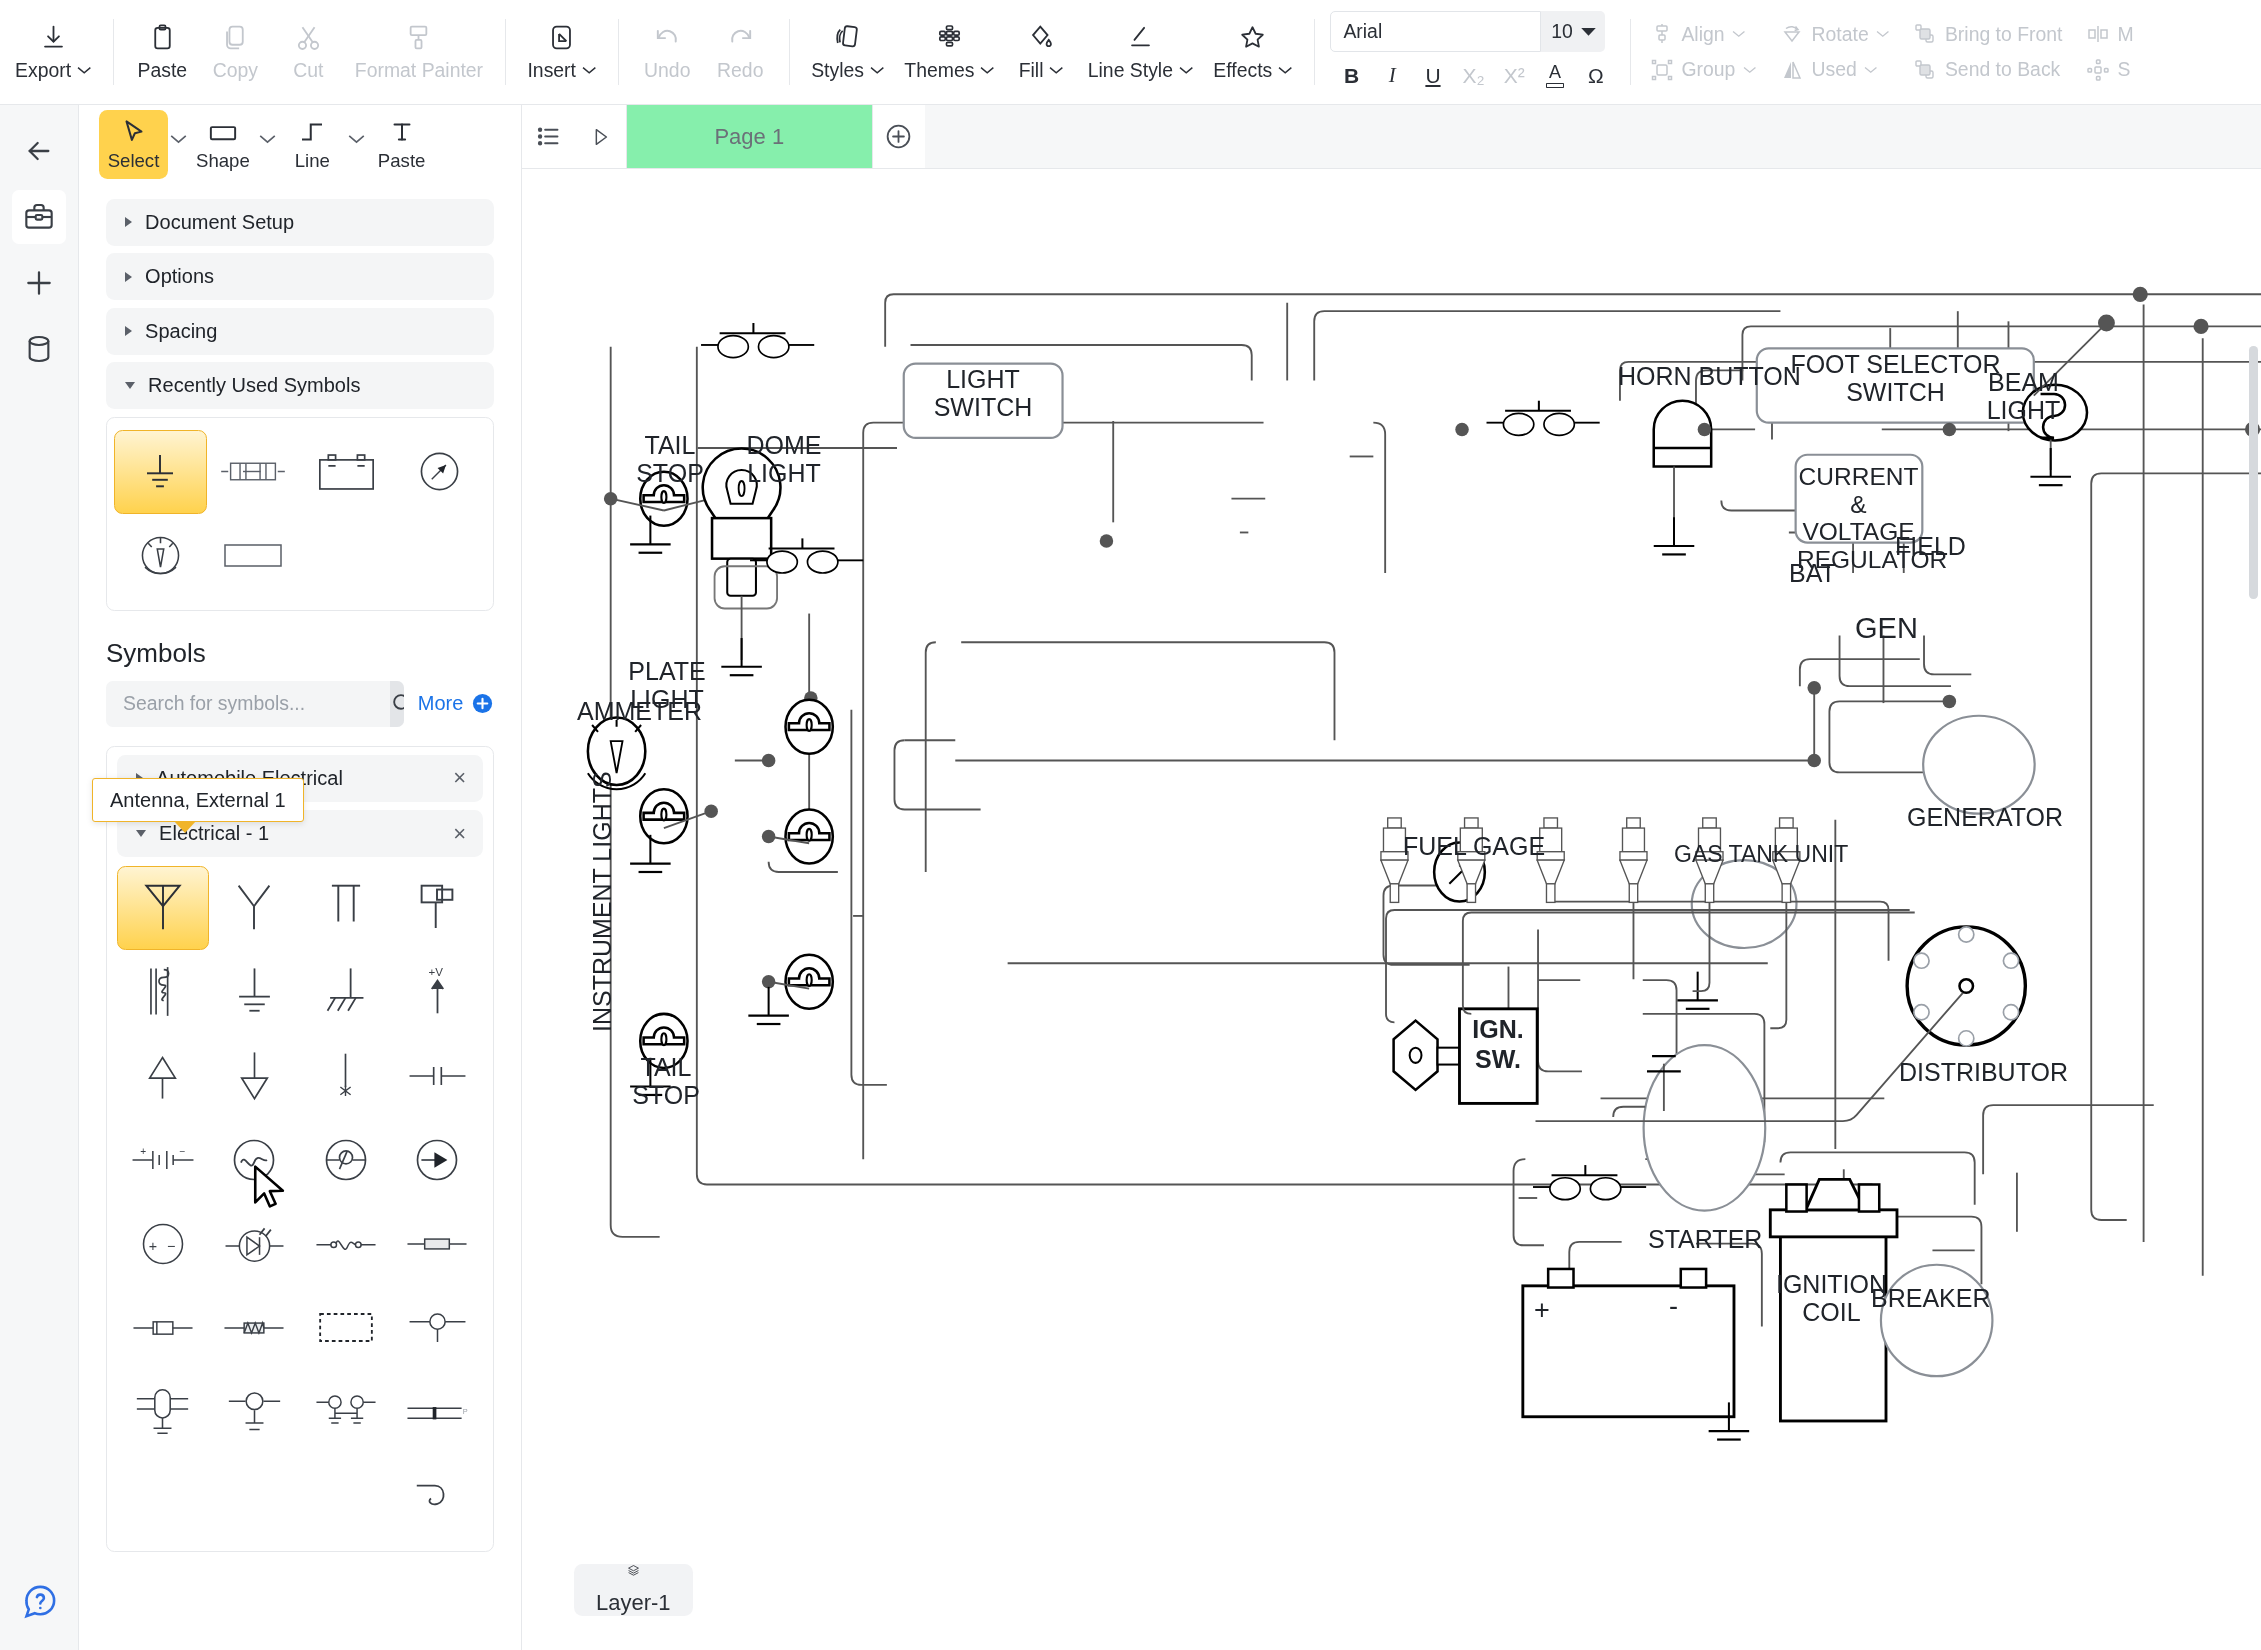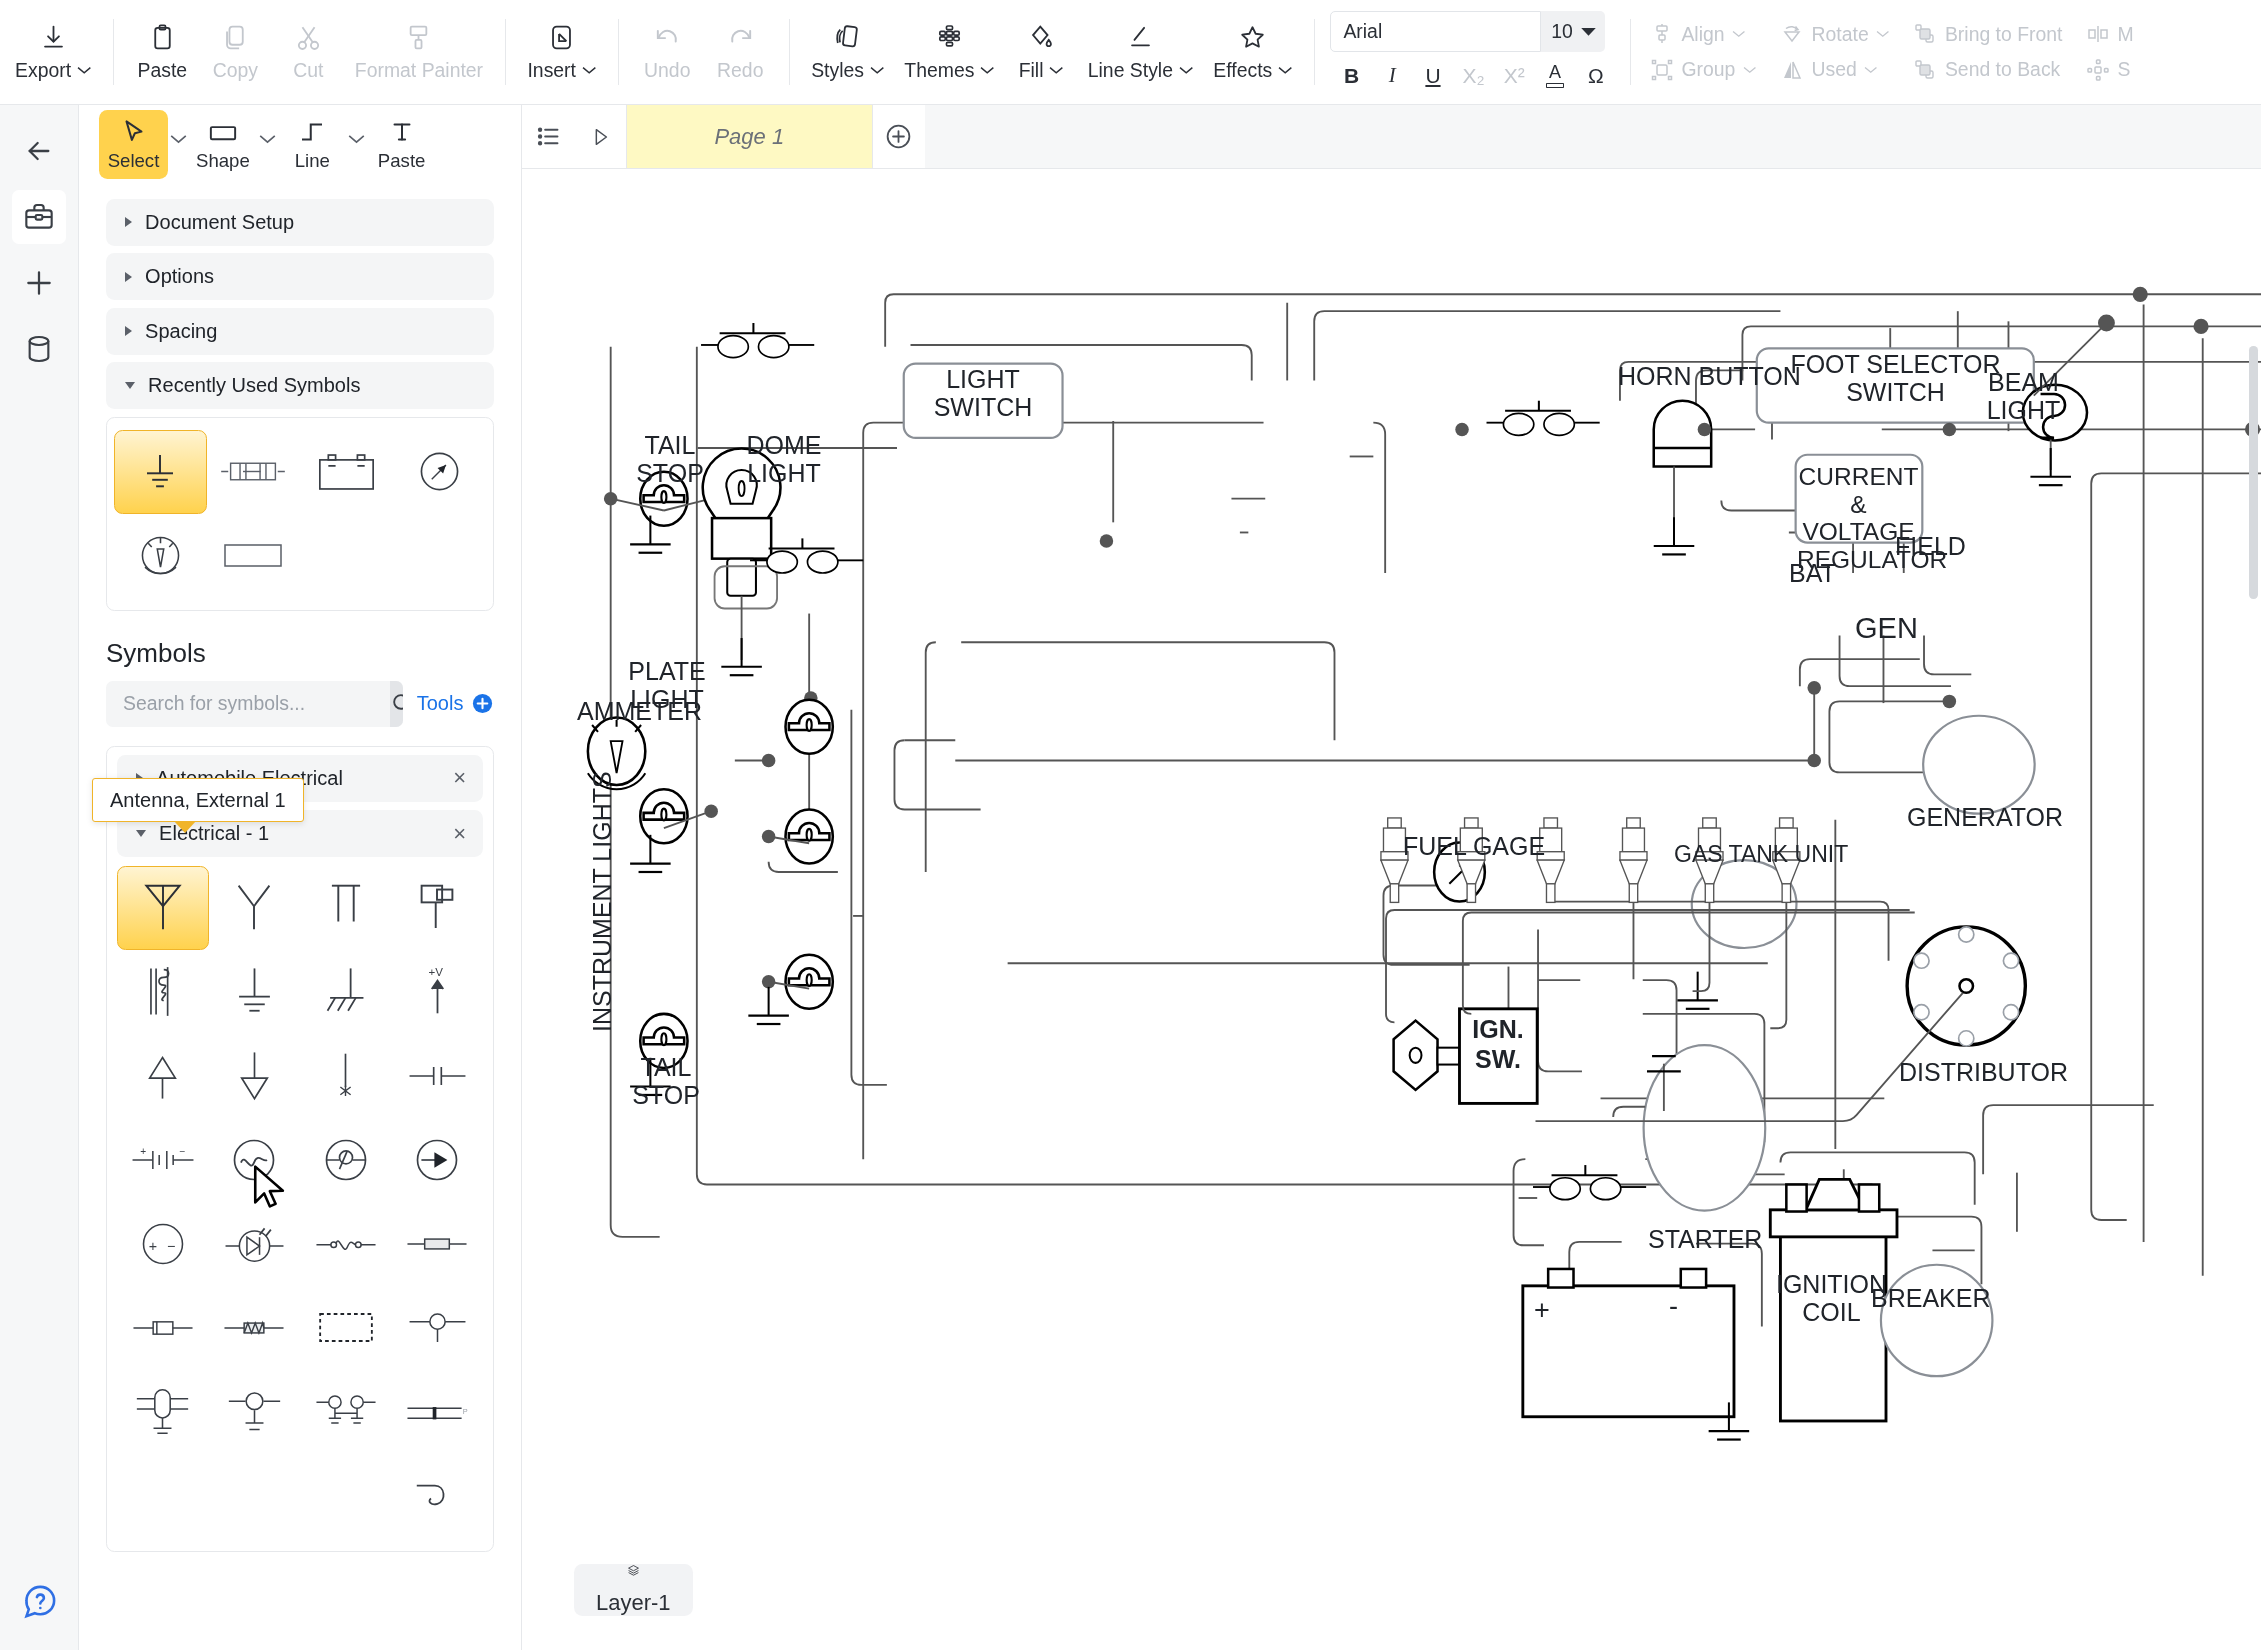--- a/index.html
+++ b/index.html
@@ -141,21 +141,21 @@
   .canvas-head {
     position: absolute; top: 105px; left: 522px; right: 0; height: 64px;
     background: #fff; border-bottom: 0.8px solid #e6e8eb; display: flex; align-items: stretch;
   }
   .ch-btn { width: 52px; display: flex; align-items: center; justify-content: center; color: #4a4f57; cursor: pointer; }
   .ch-div { width: 0.8px; background: #e6e8eb; }
   .page-tab {
     width: 245px; display: flex; align-items: center; justify-content: center;
     font-size: 22px; color: #8b9098; cursor: pointer;
   }
-  .page-tab.active { color: #6b7078; background: #fef9c3; font-style: italic; }
+  .page-tab.active { color: #6b7078; background: #86efac; }
   .canvas-rest { flex: 1; background: #f6f7f8; }
 
   .canvas {
     position: absolute; top: 169px; left: 522px; right: 0; bottom: 0;
     background: #fff; overflow: hidden;
   }
   .layer-chip {
     position: absolute; left: 52px; bottom: 35px; height: 52px; background: #f2f3f5; border-radius: 8.4px;
     display: flex; align-items: center; gap: 13.5px; padding: 0 22px; font-size: 22px; color: #2b2f36;
     cursor: pointer; z-index: 10; flex-direction: column;
@@ -649,21 +649,21 @@
       <div class="search-wrap">
         <input class="search-inp" placeholder="Search for symbols..." style="">
         <div class="search-go">
           <svg width="25" height="25" viewBox="0 0 24 24" fill="none" stroke="#3a3f46" stroke-width="1.8">
               <circle cx="10.5" cy="10.5" r="6.5"></circle>
               <path d="M15.5 15.5L21 21" stroke-linecap="round"></path>
             </svg>
         </div>
       </div>
       <div class="more-link">
-        <span>Tools</span>
+        <span>More</span>
         <svg width="23" height="23" viewBox="0 0 24 24">
             <circle cx="12" cy="12" r="10" fill="#1a73e8"></circle>
             <path d="M12 7v10M7 12h10" stroke="#fff" stroke-width="2.2" stroke-linecap="round"></path>
           </svg>
       </div>
     </div>
 
     <div class="lib-box">
       <div class="lib-head">
         <span class="chev right"></span>

